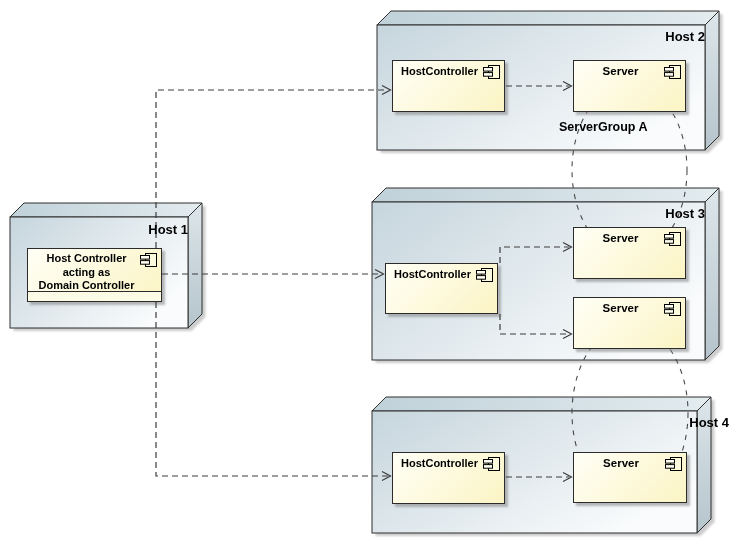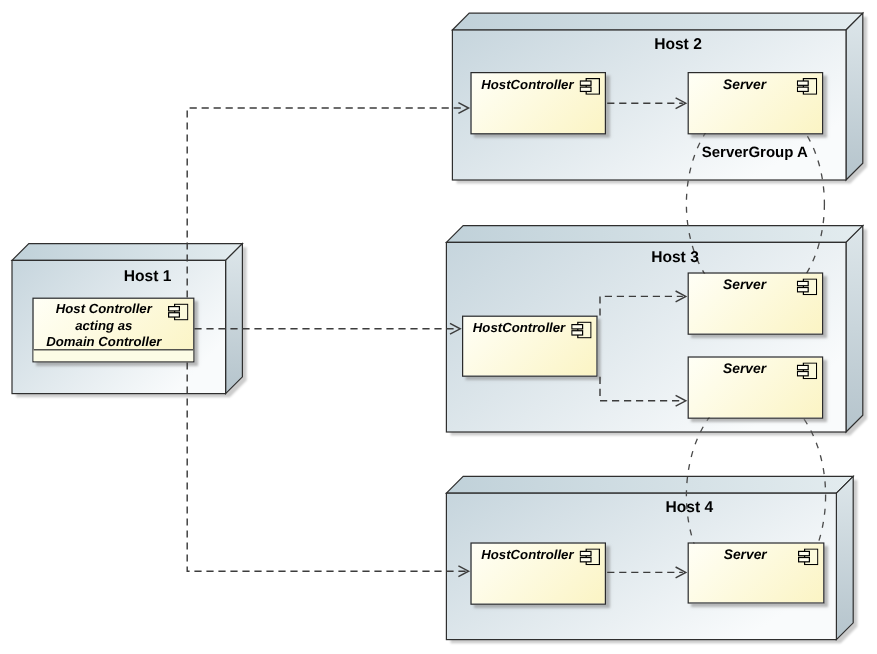--- a/index.html
+++ b/index.html
@@ -10,40 +10,39 @@
     overflow:hidden;
   }
   .layer{position:absolute;left:0;top:0;pointer-events:none;}
   .z1{z-index:1}.z3{z-index:3}
   .comp{
     position:absolute;z-index:2;
     background:linear-gradient(135deg,var(--component-fill-start,#fffff6) 0%,var(--component-fill-end,#fbf4c4) 100%);
     border:1px solid var(--component-border,#2b2b2b);
     box-shadow:3px 3px 2px rgba(130,130,130,.55);
     box-sizing:border-box;
-    font-style:italic;
   }
   .comp-label{
     position:absolute;left:2px;right:20px;top:4px;
     text-align:center;font-weight:bold;font-size:11.5px;color:var(--text,#000);
     white-space:nowrap;line-height:13px;
   }
   .multiline{white-space:pre-line;font-size:11px;line-height:13.5px;top:3px;right:18px;}
   .comp-icon{position:absolute;top:4px;right:4px;}
   .comp-strip{
     position:absolute;left:0;right:0;bottom:0;height:9px;
     border-top:1px solid var(--component-border,#2b2b2b);
     background:#fcfce6;
   }
   .host-title{
-    position:absolute;z-index:4;text-align:center;
-    font-weight:bold;font-size:13px;color:var(--text,#000);padding-left:24px;
+    position:absolute;z-index:4;text-align:right;
+    font-weight:bold;font-size:13px;color:var(--text,#000);
   }
   .group-label{
-    position:absolute;z-index:4;text-align:center;
+    position:absolute;z-index:4;
     font-weight:bold;font-size:12.5px;color:var(--text,#000);
     white-space:nowrap;
   }
 </style>
 </head>
 <body>
 
 <div class="canvas">
 
   <svg class="layer z1" width="731" height="545" viewBox="0 0 731 545">

